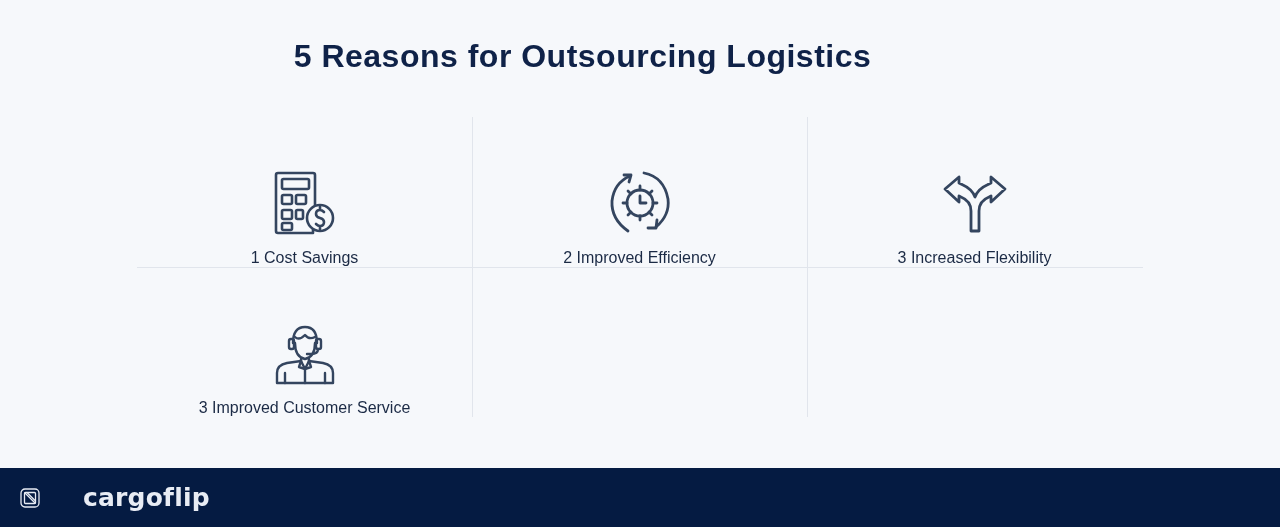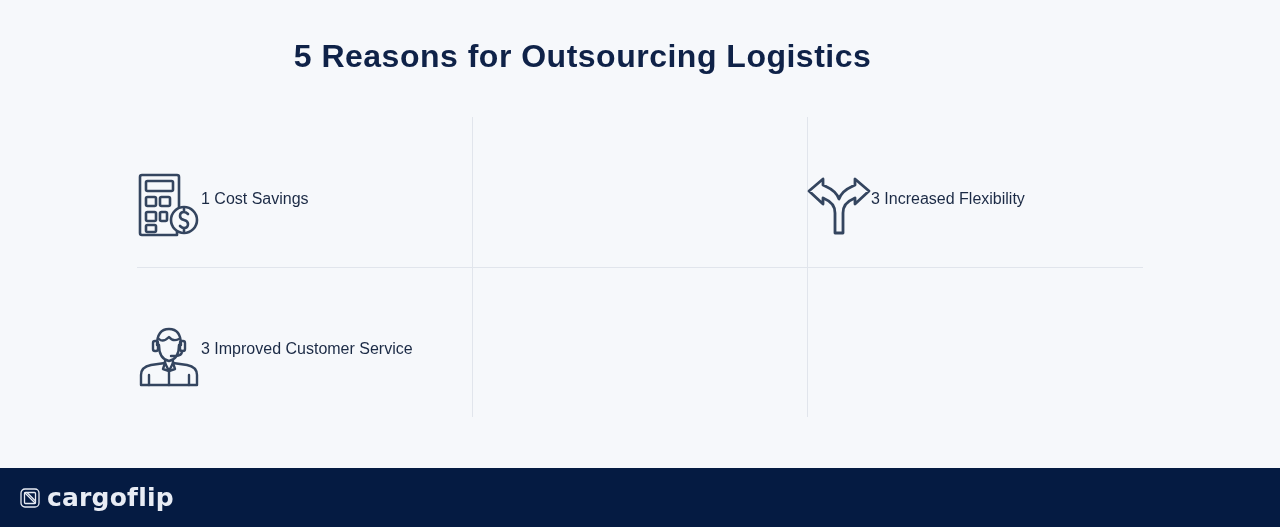--- a/index.html
+++ b/index.html
@@ -19,21 +19,21 @@
     color: #0f2248;
   }
   .grid {
     position: absolute;
     left: 137px; top: 117px;
     width: 1006px; height: 300px;
   }
   .cell {
     position: absolute;
     width: 335px; height: 150px;
-    display: flex; flex-direction: row; align-items: center;
+    display: flex; flex-direction: column; align-items: center; justify-content: flex-end;
   }
   .cell .icon {
     margin-top: 26px;
     width: 64px; height: 64px;
     display: flex; align-items: center; justify-content: center;
   }
   .cell .icon svg { width: 64px; height: 64px; }
   .cell .label {
     margin-top: 14px;
     font-size: 16px;
@@ -54,20 +54,21 @@
     display: flex; align-items: center;
     padding-left: 20px;
   }
   .footer .logo-icon { width: 20px; height: 20px; margin-right: 7px; }
   .footer .brand {
     color: #e8ecf4;
     font-size: 25px;
     font-weight: bold;
     letter-spacing: 0.2px;
     font-family: "DejaVu Sans", sans-serif;
+    margin-left: 36px;
   }
 </style>
 </head>
 <body>
 
 <h1 class="title">5 Reasons for Outsourcing Logistics</h1>
 
 <div class="grid">
   <div class="hline"></div>
   <div class="vline" style="left:335px"></div>
@@ -83,20 +84,34 @@
         <rect x="9" y="39" width="10" height="9" rx="1.5"></rect>
         <rect x="23" y="39" width="7" height="9" rx="1.5"></rect>
         <rect x="9" y="52" width="10" height="7" rx="1.5"></rect>
         <circle cx="47" cy="47" r="13" fill="#f6f8fb"></circle>
         <path d="M51 41 Q49 39 47 39 Q43 39 43 43 Q43 46 47 47 Q51 48 51 51 Q51 55 47 55 Q45 55 43 53 M47 36 V39 M47 55 V58"></path>
       </svg>
     </div>
     <div class="label">1 Cost Savings</div>
   </div>
 
+  <div class="cell" style="left:335px;top:0">
+    <div class="icon">
+      <svg viewBox="0 0 64 64" fill="none" stroke="#34455f" stroke-width="2.8" stroke-linecap="round" stroke-linejoin="round">
+        <path d="M22 5 Q6 12 4 30 Q3 48 20 60"></path>
+        <path d="M16 4 L23 4 L21 11"></path>
+        <path d="M36 2 Q56 6 60 28 Q62 44 48 56"></path>
+        <path d="M40 57 L48 57 L49 49"></path>
+        <circle cx="32" cy="32" r="13"></circle>
+        <path d="M32 15 V19 M32 45 V49 M15 32 H19 M45 32 H49 M20 20 L23 23 M41 41 L44 44 M44 20 L41 23 M20 44 L23 41"></path>
+        <path d="M32 25 V32 H38"></path>
+      </svg>
+    </div>
+    <div class="label">2 Improved Efficiency</div>
+  </div>
 
   <div class="cell" style="left:670px;top:0">
     <div class="icon">
       <svg viewBox="0 0 64 64" fill="none" stroke="#34455f" stroke-width="2.8" stroke-linecap="round" stroke-linejoin="round">
         <path d="M28 60 H36 V40 Q36 30 46 26 L48 25 V31 L62 18 L48 6 V12 L44 14 Q35 18 32 26 Q29 18 20 14 L16 12 V6 L2 18 L16 31 V25 L18 26 Q28 30 28 40 Z"></path>
       </svg>
     </div>
     <div class="label">3 Increased Flexibility</div>
   </div>
 

